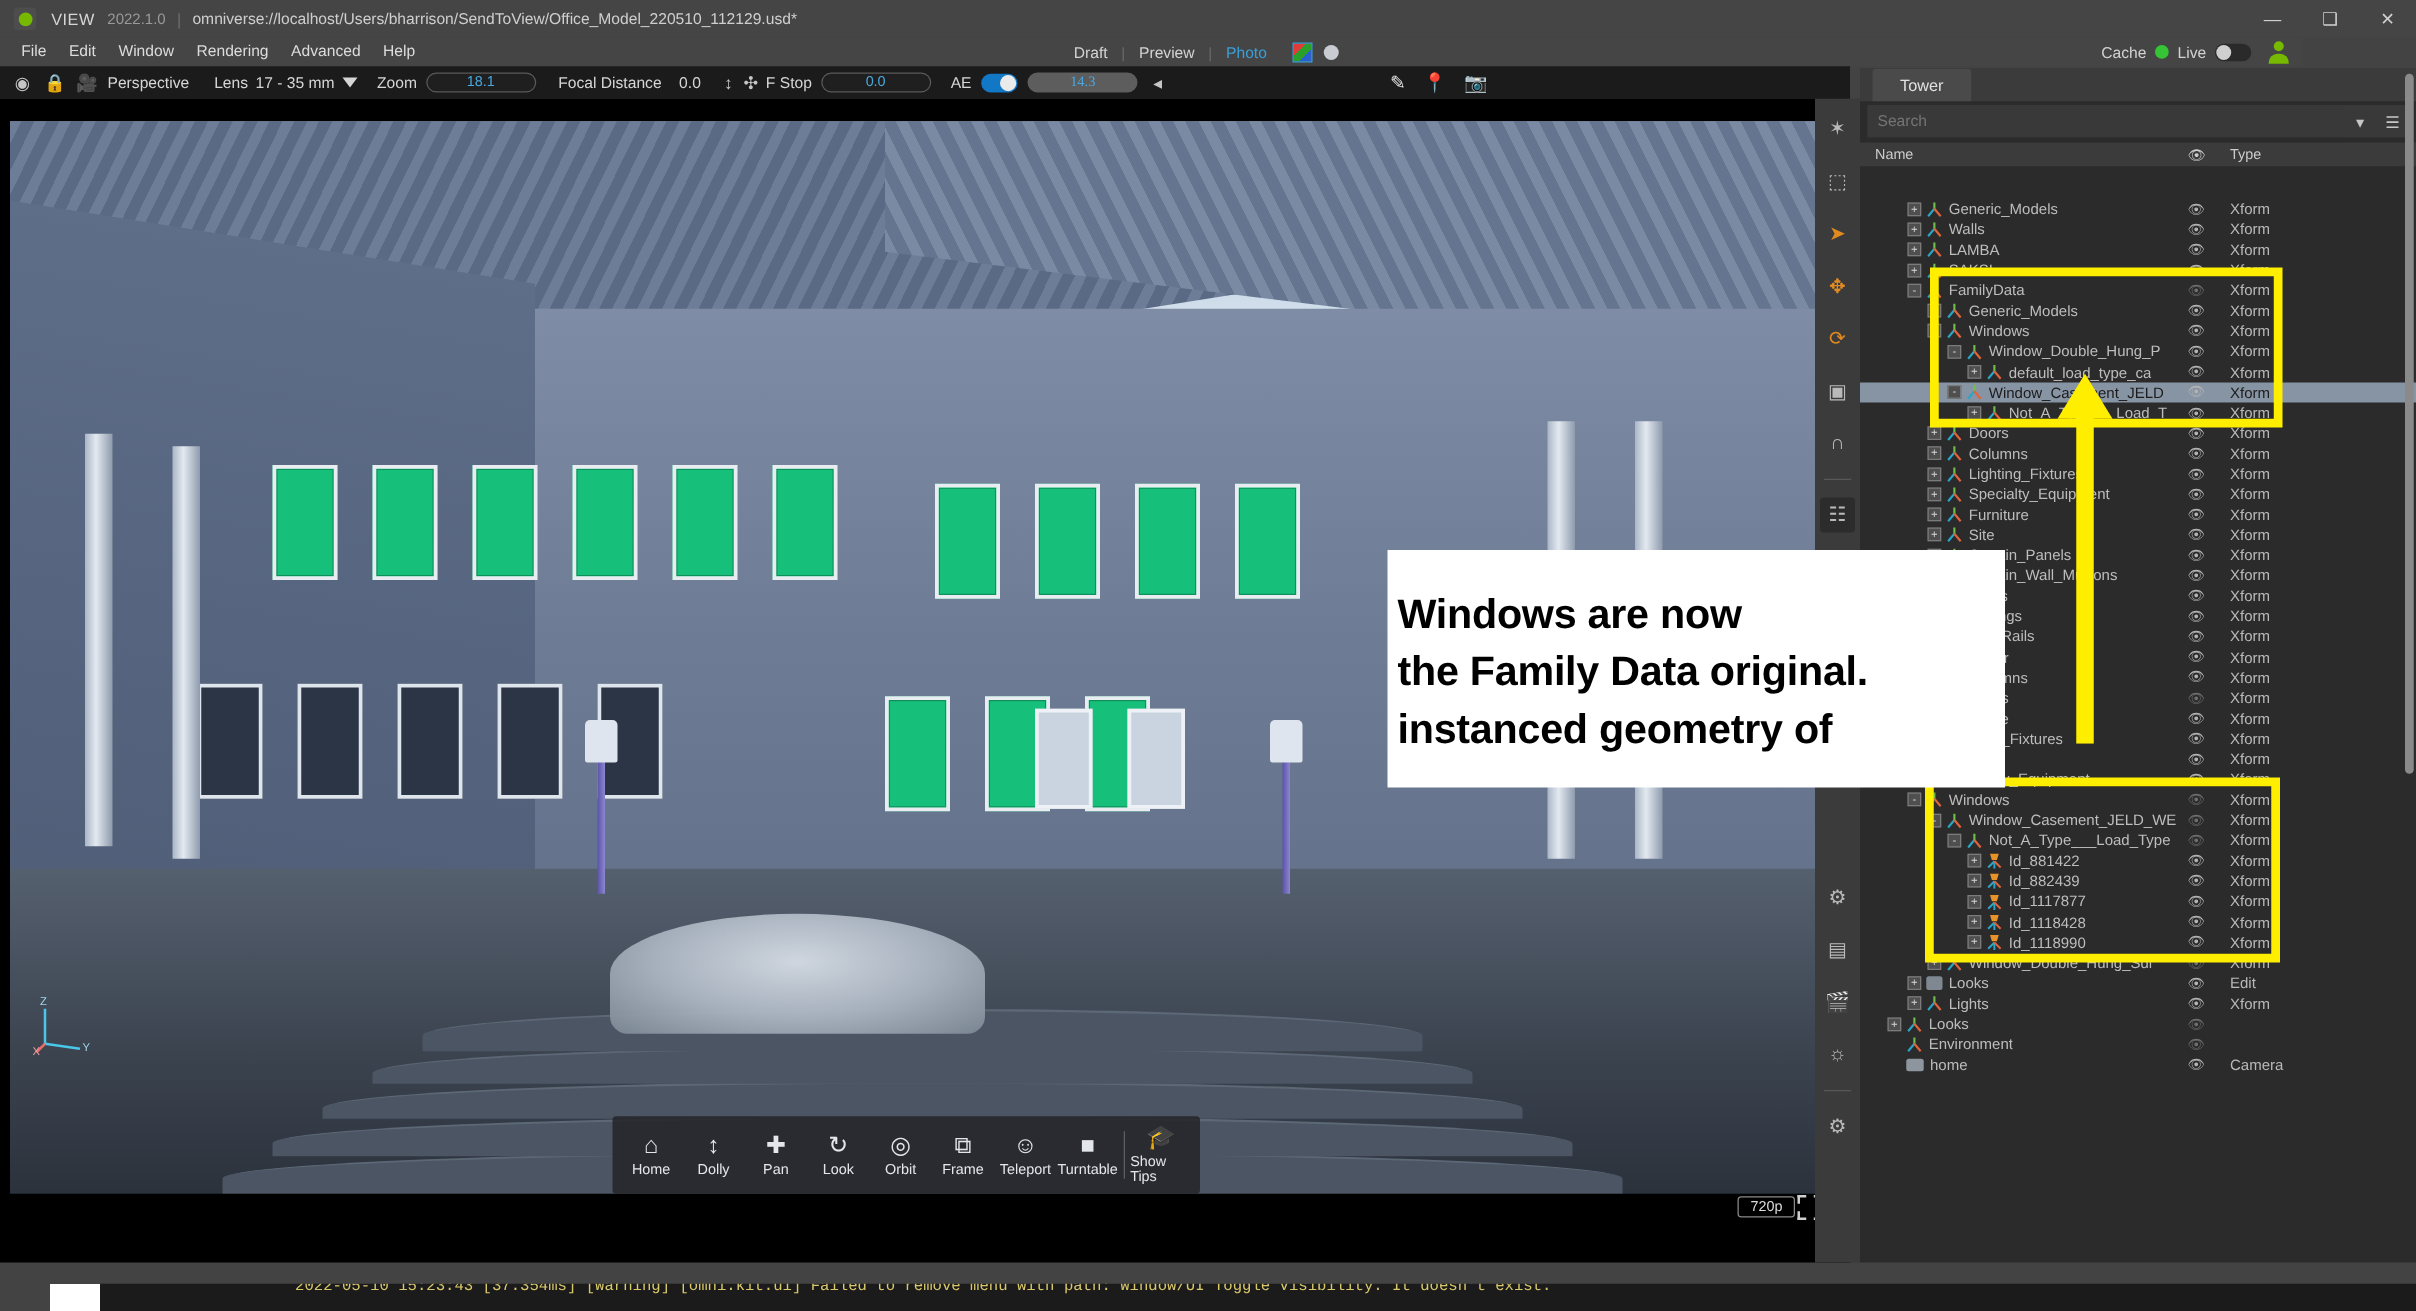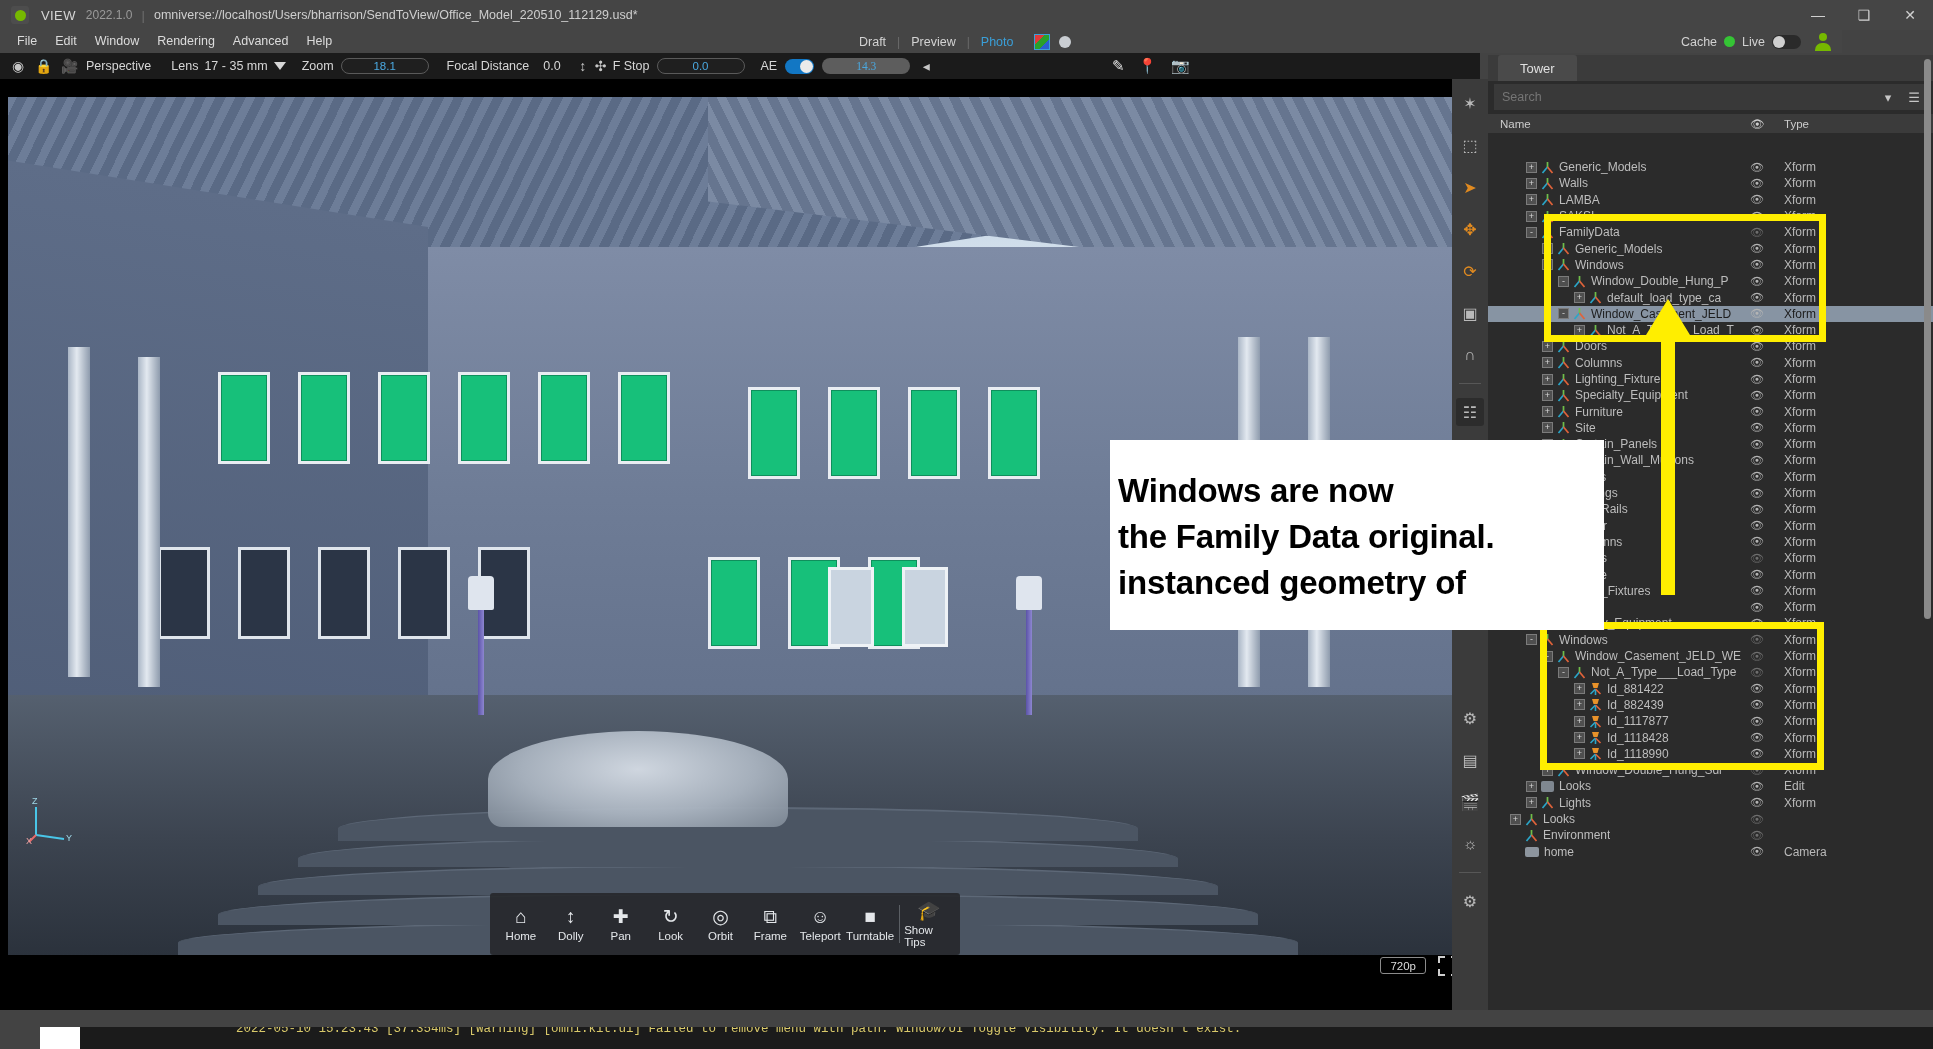--- a/index.html
+++ b/index.html
@@ -131,21 +131,21 @@
   .navbar {
     position:absolute; left:490px; bottom:55px; width:470px; height:62px;
     background: rgba(36,38,41,.88); border-radius: 3px; display:flex; align-items:center; padding: 0 6px;
   }
   .navitem { flex:1; display:flex; flex-direction:column; align-items:center; justify-content:center; gap:3px; }
   .navitem .gly { font-size: 19px; color:#e4e7ea; line-height:20px; }
   .navitem .lbl { font-size: 11.5px; color:#e4e7ea; }
   .nav-div { width:1px; height:38px; background:#5b5f64; margin: 0 4px; }
 
   .res-badge {
-    position:absolute; right: 54px; bottom: 36px; height:17px; padding: 0 9px;
+    position:absolute; right: 44px; bottom: 36px; height:17px; padding: 0 9px;
     border:1px solid #8b8b8b; border-radius:3px; color:#dcdcdc; font-size:11.5px;
     display:flex;align-items:center; background: rgba(0,0,0,.3);
   }
   .fs-ico { position:absolute; right:22px; bottom:34px; width:20px; height:20px; }
   .fs-ico span { position:absolute; width:7px;height:7px;border:2px solid #cfcfcf;}
   .fs-ico .a{left:0;top:0;border-right:0;border-bottom:0;}
   .fs-ico .b{right:0;top:0;border-left:0;border-bottom:0;}
   .fs-ico .c{left:0;bottom:0;border-right:0;border-top:0;}
   .fs-ico .d{right:0;bottom:0;border-left:0;border-top:0;}
 

